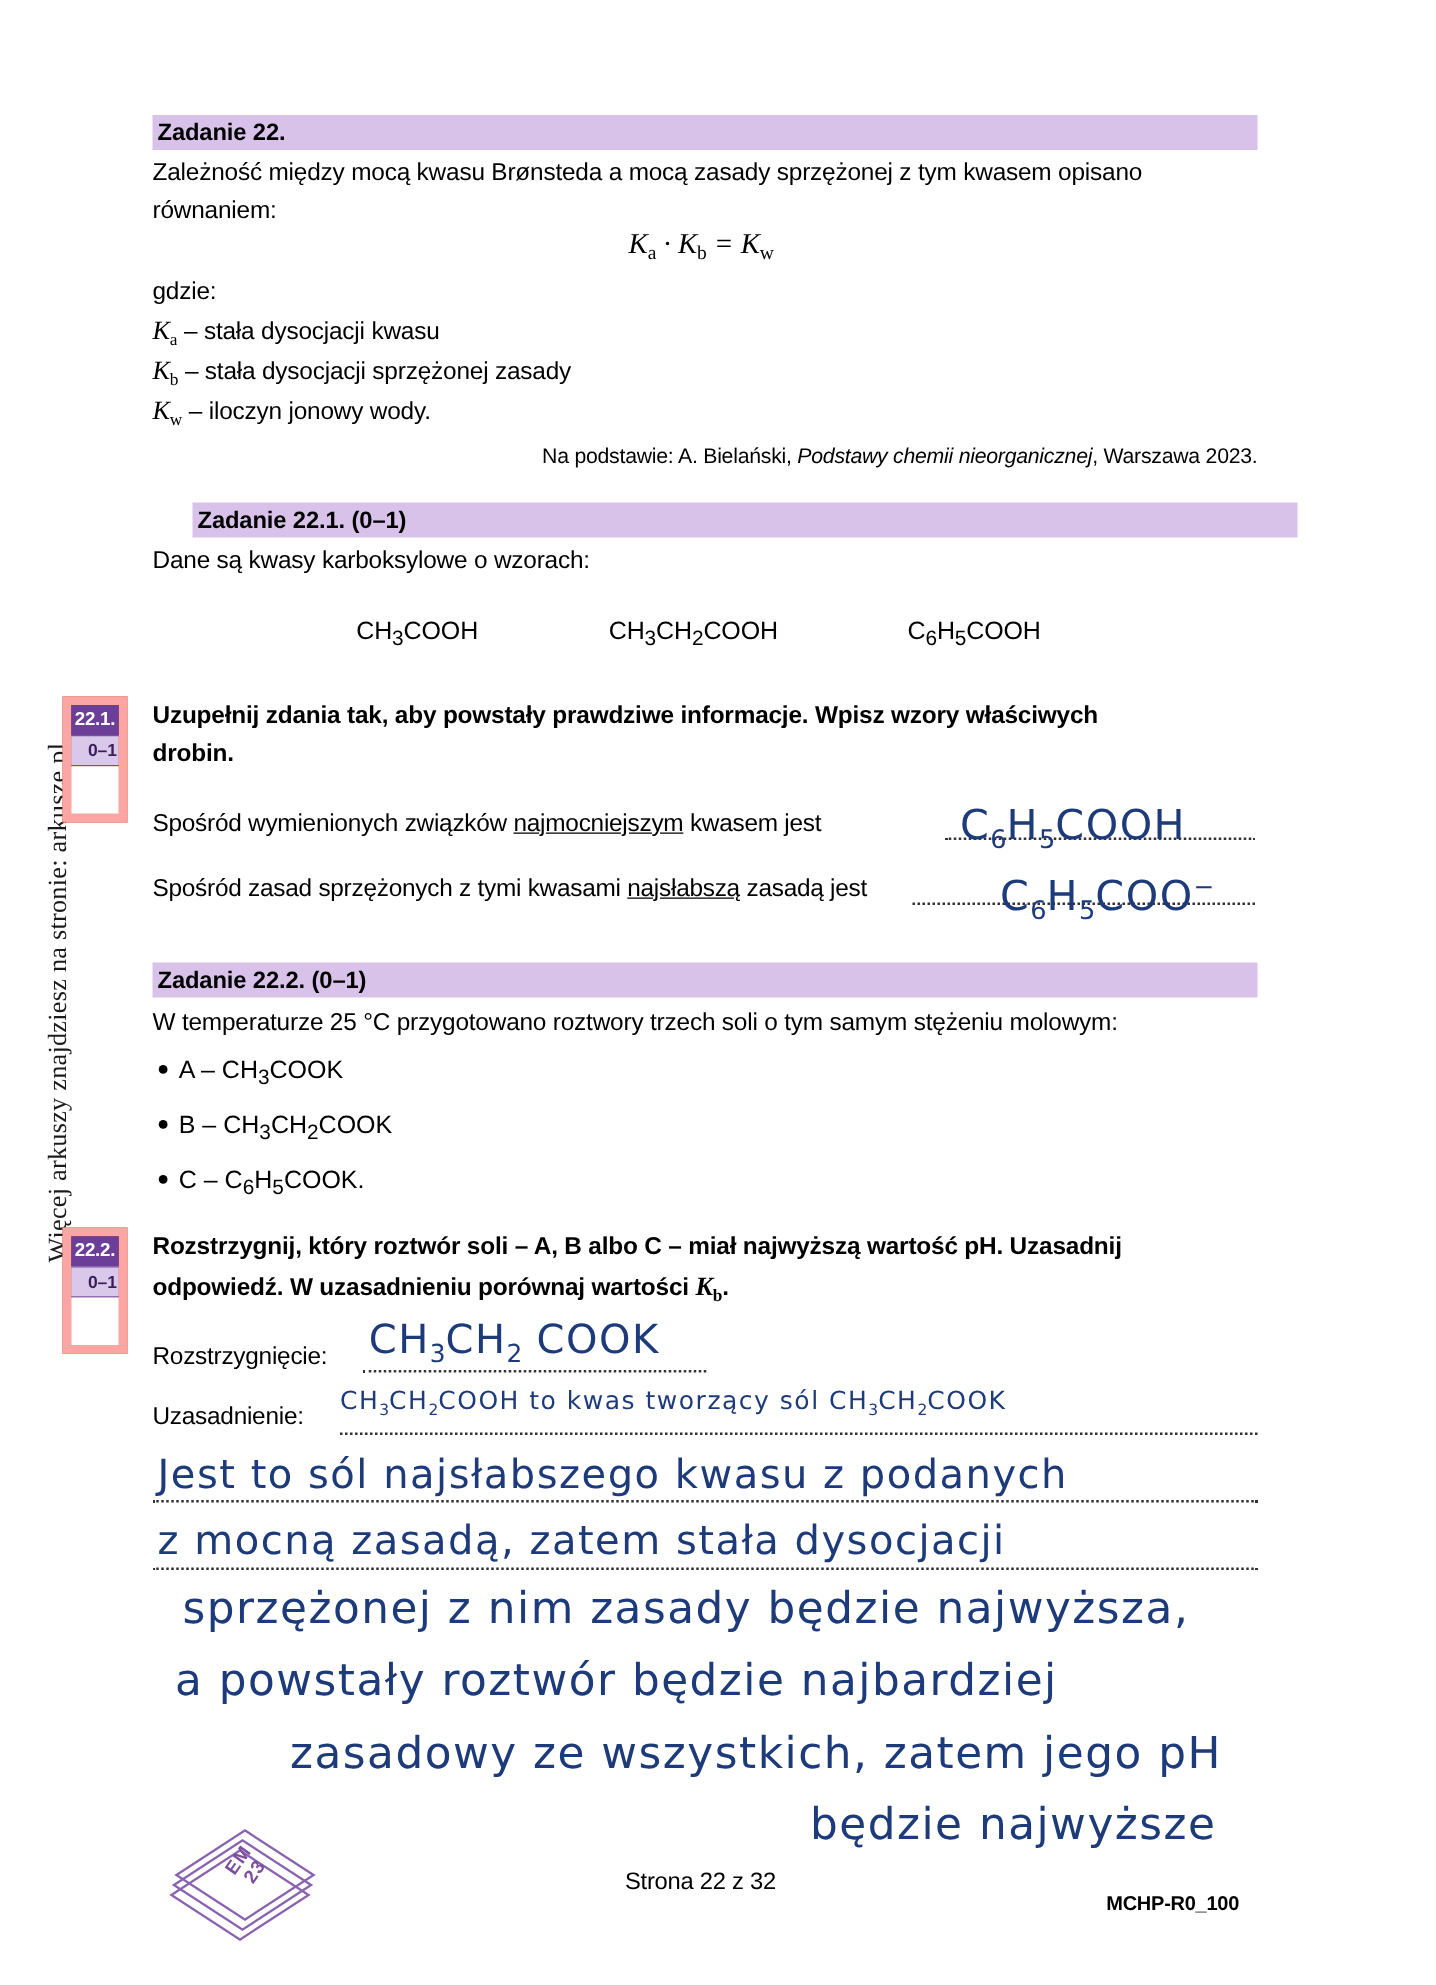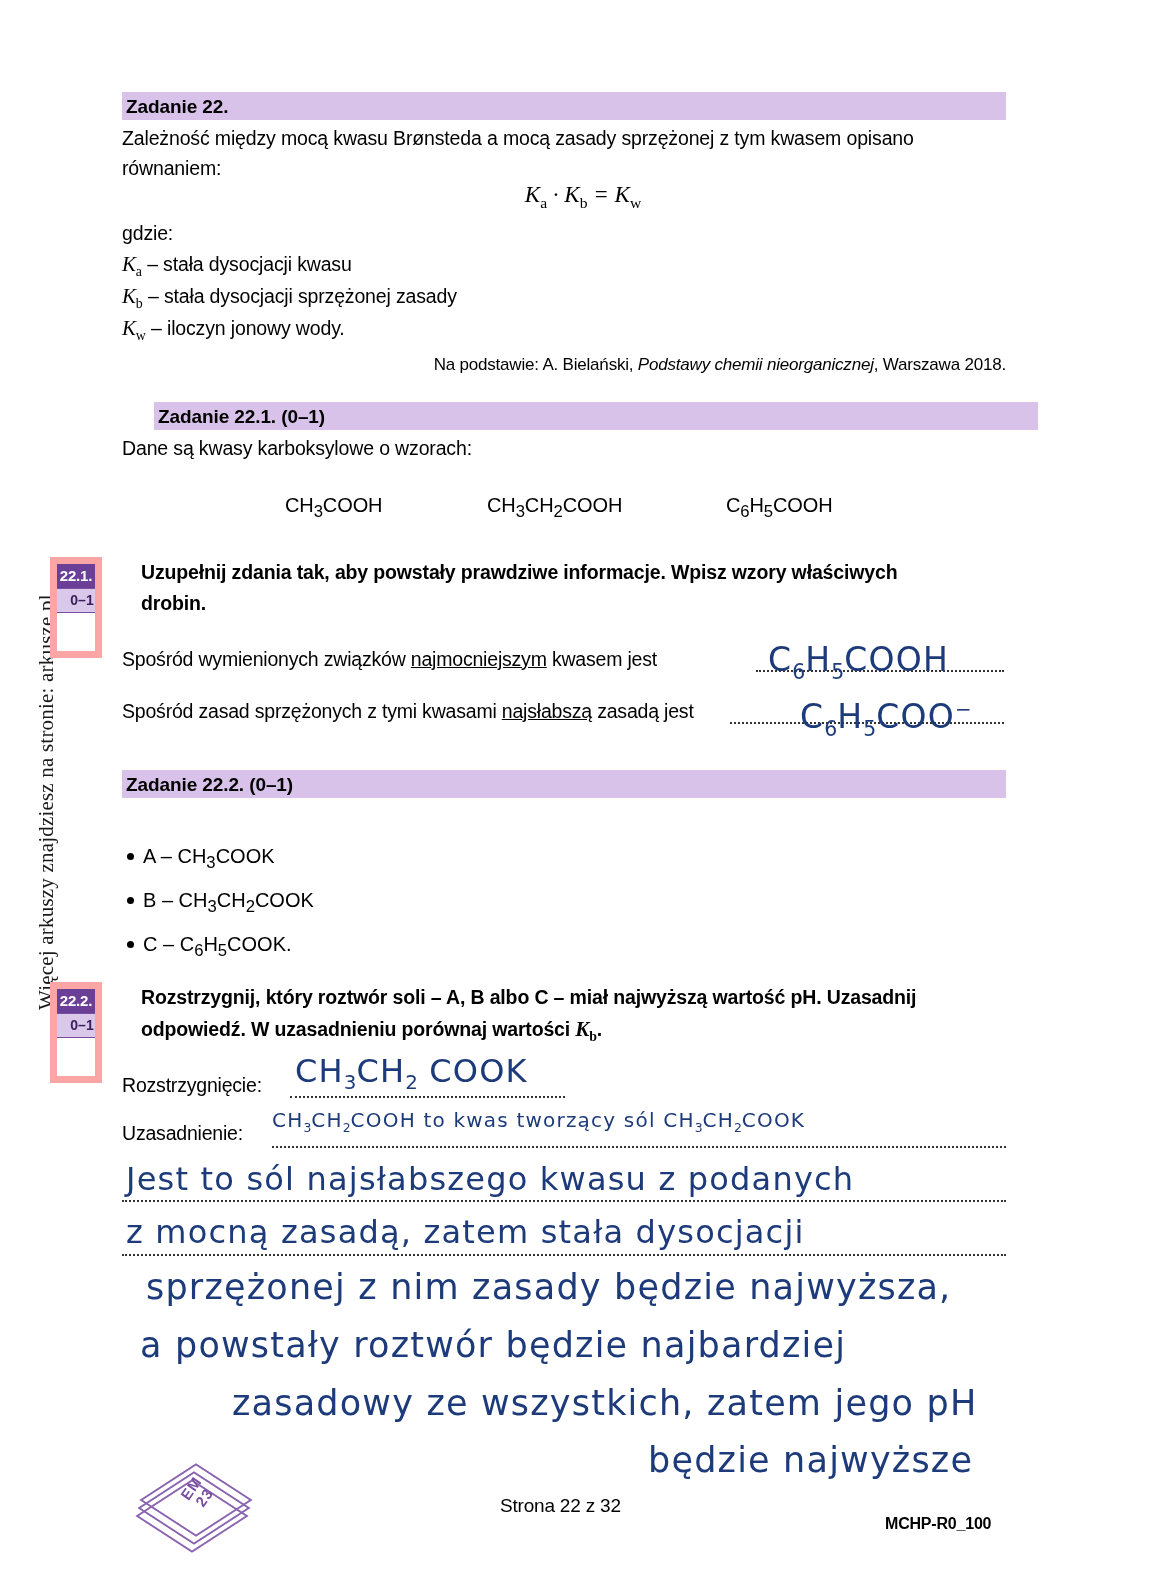--- a/index.html
+++ b/index.html
@@ -63,25 +63,25 @@
 
   .para {
     position: absolute;
     left: 122px;
     width: 890px;
     font-size: 19.5px;
     line-height: 31px;
     color: #000;
     letter-spacing: -0.15px;
   }
-  .para.bold { font-weight: bold; margin-left: 19px; }
+  .para.bold { font-weight: bold; }
 
   .mathline {
     position: absolute;
-    left: 138px;
+    left: 116px;
     width: 890px;
     text-align: center;
     font-family: "Liberation Serif", serif;
     font-size: 23px;
     font-style: italic;
   }
   .mathline sub, .varsub {
     font-size: 0.68em;
     font-style: normal;
   }
@@ -272,21 +272,21 @@
   <div class="para" style="top:281px;">
     <span class="kvar"><i>K</i><sub>b</sub></span>
     <span>– stała dysocjacji sprzężonej zasady</span>
   </div>
   <div class="para" style="top:313px;">
     <span class="kvar"><i>K</i><sub>w</sub></span>
     <span>– iloczyn jonowy wody.</span>
   </div>
 
   <div class="source" style="top:355px;">
-    <span>Na podstawie: A. Bielański, </span><i>Podstawy chemii nieorganicznej</i><span>, Warszawa 2018.</span>
+    <span>Na podstawie: A. Bielański, </span><i>Podstawy chemii nieorganicznej</i><span>, Warszawa 2023.</span>
   </div>
 
   <div class="band" style="top:402px;margin-left:32px;">
     <div class="band-title">Zadanie 22.1. (0–1)</div>
   </div>
 
   <div class="para" style="top:433px;">Dane są kwasy karboksylowe o wzorach:</div>
 
   <div class="formulas-row" style="top:494px;">
     <span class="f f1">CH<sub>3</sub>COOH</span>
@@ -313,20 +313,21 @@
   </div>
   <div class="dotline" style="left:730px; top:722px; width:274px;"></div>
 
   <div class="hw" style="left:768px; top:640px; font-size:33px;">C<sub>6</sub>H<sub>5</sub>COOH</div>
   <div class="hw" style="left:800px; top:697px; font-size:33px;">C<sub>6</sub>H<sub>5</sub>COO<sup>−</sup></div>
 
   <div class="band" style="top:770px;">
     <div class="band-title">Zadanie 22.2. (0–1)</div>
   </div>
 
+  <div class="para" style="top:803px;">W temperaturze 25 °C przygotowano roztwory trzech soli o tym samym stężeniu molowym:</div>
 
   <div class="bullets" style="top:843px;">
     <span class="bi" style="left:5px; top:0px;">
       <span class="dot"></span>A – CH<sub>3</sub>COOK</span>
     <span class="bi" style="left:5px; top:44px;">
       <span class="dot"></span>B – CH<sub>3</sub>CH<sub>2</sub>COOK</span>
     <span class="bi" style="left:5px; top:88px;">
       <span class="dot"></span>C – C<sub>6</sub>H<sub>5</sub>COOK.</span>
   </div>
 

